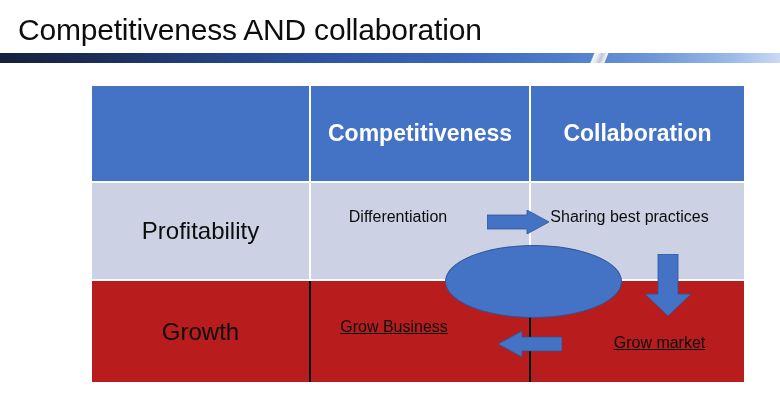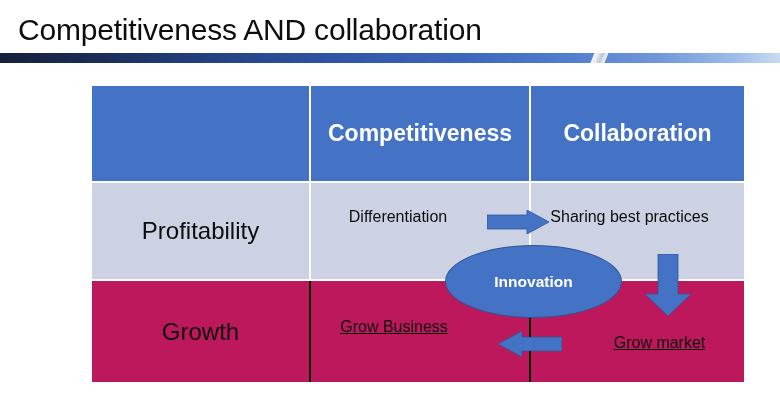--- a/index.html
+++ b/index.html
@@ -112,21 +112,21 @@
   .row-profit .cell {
     background: #ccd1e4;
     height: 96px;
   }
   .row-profit .col-comp,
   .row-profit .col-collab {
     border-left: 2px solid #ffffff;
   }
 
   .row-growth .cell {
-    background: #be185d;
+    background: #b91c1c;
     height: 101px;
   }
   .row-growth .col-comp,
   .row-growth .col-collab {
     border-left: 2px solid #000000;
     text-decoration: underline;
   }
 
   .row-label-text {
     font-size: 24px;
@@ -258,17 +258,16 @@
 
     <svg class="arrow-down" viewBox="0 0 46 62">
       <polygon points="13,0 33,0 33,40 46,40 23,62 0,40 13,40" fill="#4472C4" stroke="#2F5597" stroke-width="0.8"></polygon>
     </svg>
 
     <svg class="arrow-left" viewBox="0 0 64 26">
       <polygon points="64,6 24,6 24,0 0,13 24,26 24,20 64,20" fill="#4472C4" stroke="#2F5597" stroke-width="0.8"></polygon>
     </svg>
 
     <div class="ellipse">
-      <span>Innovation</span>
     </div>
 
   </div>
 </div>
 
 </body></html>

